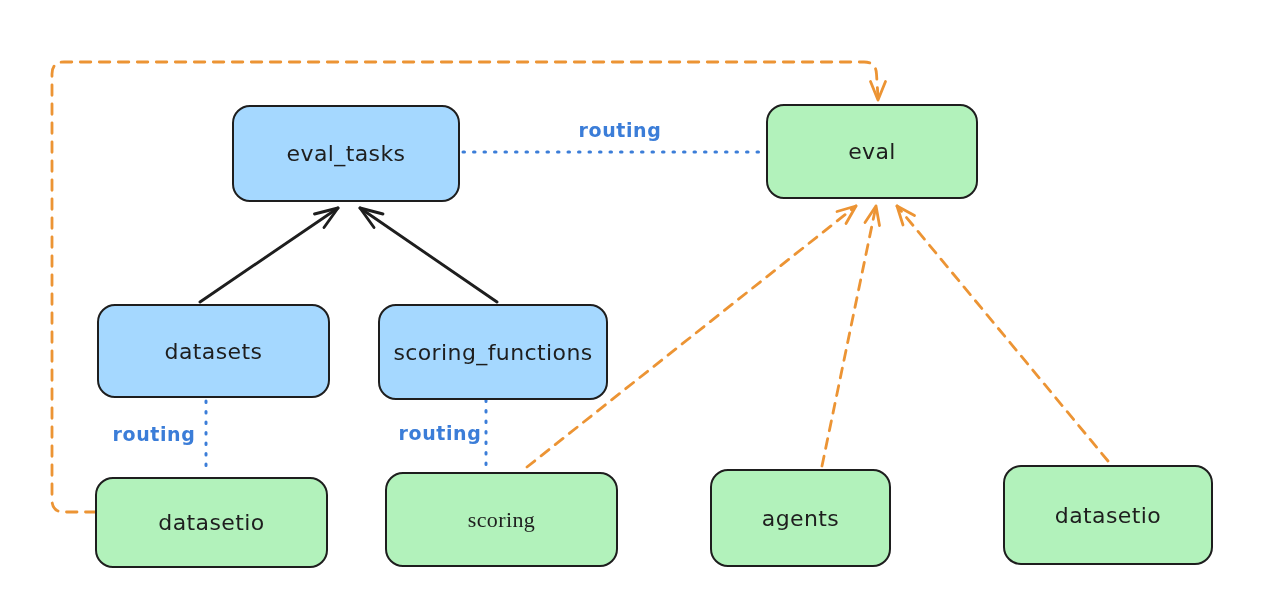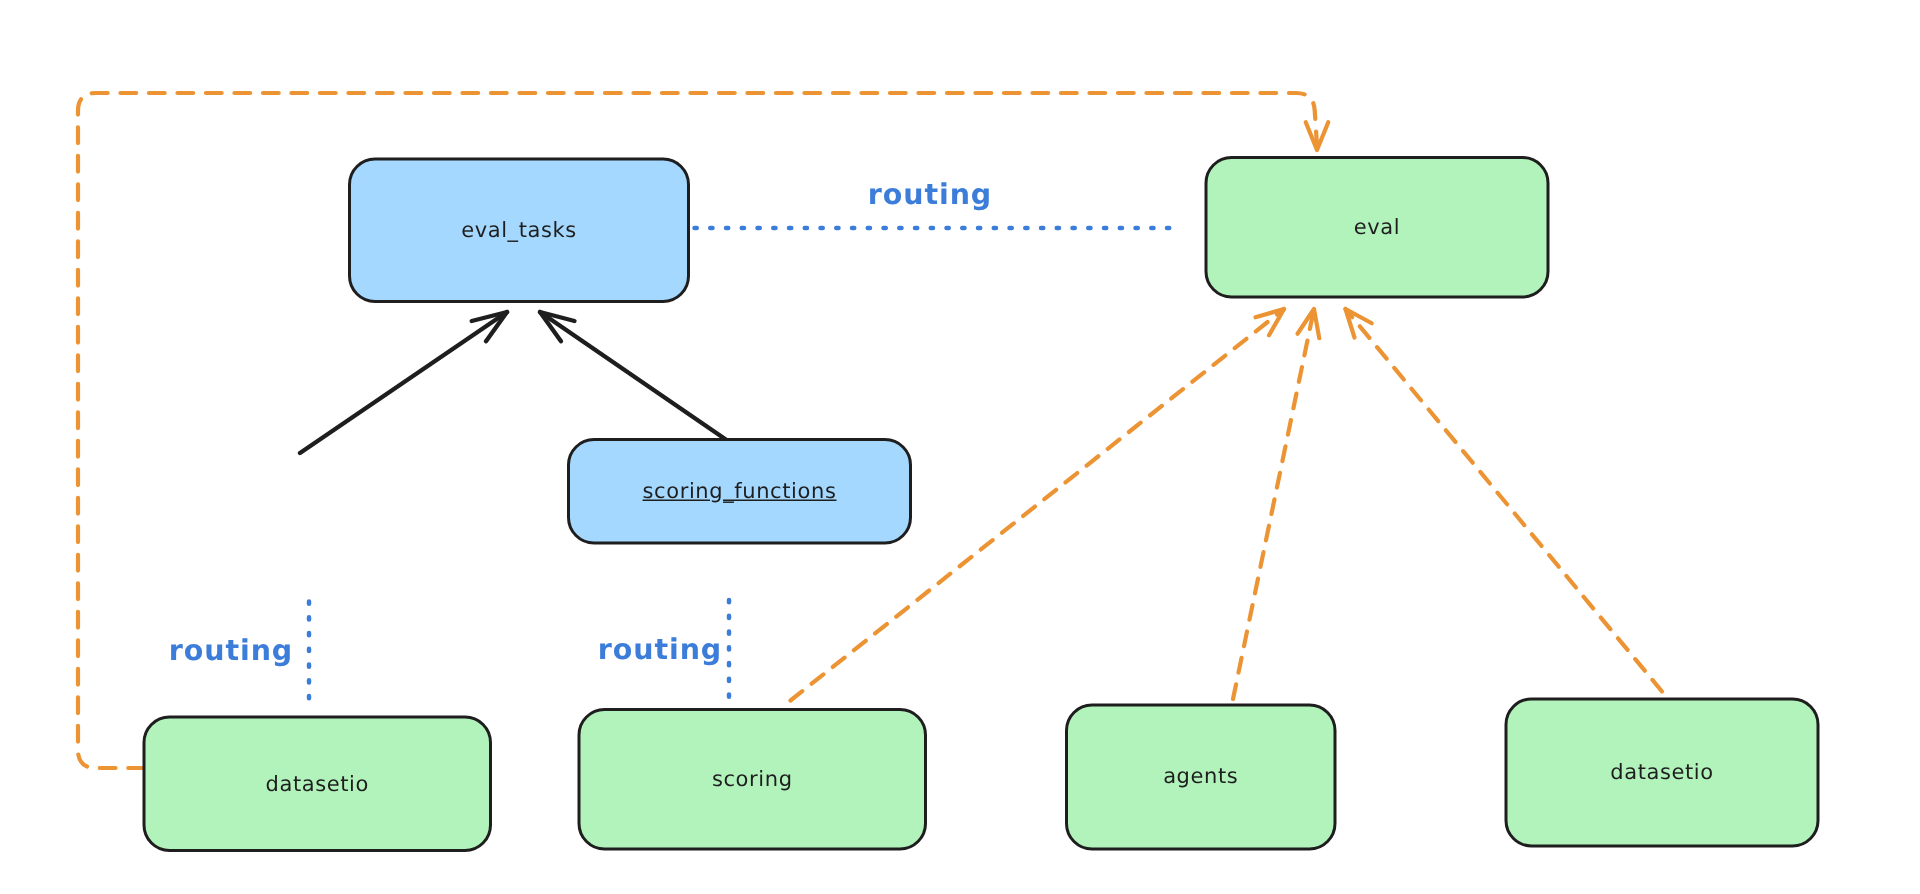--- a/index.html
+++ b/index.html
@@ -15,37 +15,37 @@
     position:relative;width:1280px;height:596px;overflow:hidden;
     background:var(--bg);
     font-family:"DejaVu Sans", sans-serif;
   }
   .edges{position:absolute;left:0;top:0;width:1280px;height:596px;}
   .node{
     position:absolute;
     border:2.6px solid var(--stroke);
     border-radius:18px;
     display:flex;align-items:center;justify-content:center;
-    font-size:14px;letter-spacing:0.4px;color:var(--stroke);
+    font-size:22px;letter-spacing:0.4px;color:var(--stroke);
     box-sizing:border-box;
   }
   .node-blue{background:var(--blue-fill);}
   .node-green{background:var(--green-fill);}
   .edge-label{
     position:absolute;transform:translate(-50%,-50%);
     color:var(--routing-blue);font-size:19px;font-weight:600;
     letter-spacing:0.6px;white-space:nowrap;
   }
   
   #n-eval_tasks{left:232px;top:105px;width:228px;height:97px;}
-  #n-eval{left:803px;top:104px;width:230px;height:95px;}
+  #n-eval{left:766px;top:104px;width:212px;height:95px;}
   #n-datasets{left:97px;top:304px;width:233px;height:94px;}
-  #n-scoring_functions{left:378px;top:292px;width:230px;height:71px;text-decoration:underline;}
+  #n-scoring_functions{left:378px;top:304px;width:230px;height:96px;}
   #n-datasetio{left:95px;top:477px;width:233px;height:91px;}
-  #n-scoring{left:385px;top:472px;width:233px;height:95px;}
+  #n-scoring{left:385px;top:472px;width:233px;height:95px;font-family:Liberation Serif, serif;}
   #n-agents{left:710px;top:469px;width:181px;height:98px;}
   #n-inference{left:1003px;top:465px;width:210px;height:100px;}
   #lbl-routing-eval{left:620px;top:130px;}
   #lbl-routing-datasetio{left:154px;top:434px;}
   #lbl-routing-scoring{left:440px;top:433px;}
 </style>
 </head>
 <body>
 
 <div class="canvas">
@@ -89,20 +89,23 @@
       <path d="M 897 206 L 914.5 215.5 M 897 206 L 903 225"></path>
     </g>
   </svg>
 
   <div class="node node-blue" id="n-eval_tasks">
     <span>eval_tasks</span>
   </div>
   <div class="node node-green" id="n-eval">
     <span>eval</span>
   </div>
+  <div class="node node-blue" id="n-datasets">
+    <span>datasets</span>
+  </div>
   <div class="node node-blue" id="n-scoring_functions">
     <span>scoring_functions</span>
   </div>
   <div class="node node-green" id="n-datasetio">
     <span>datasetio</span>
   </div>
   <div class="node node-green" id="n-scoring">
     <span>scoring</span>
   </div>
   <div class="node node-green" id="n-agents">

